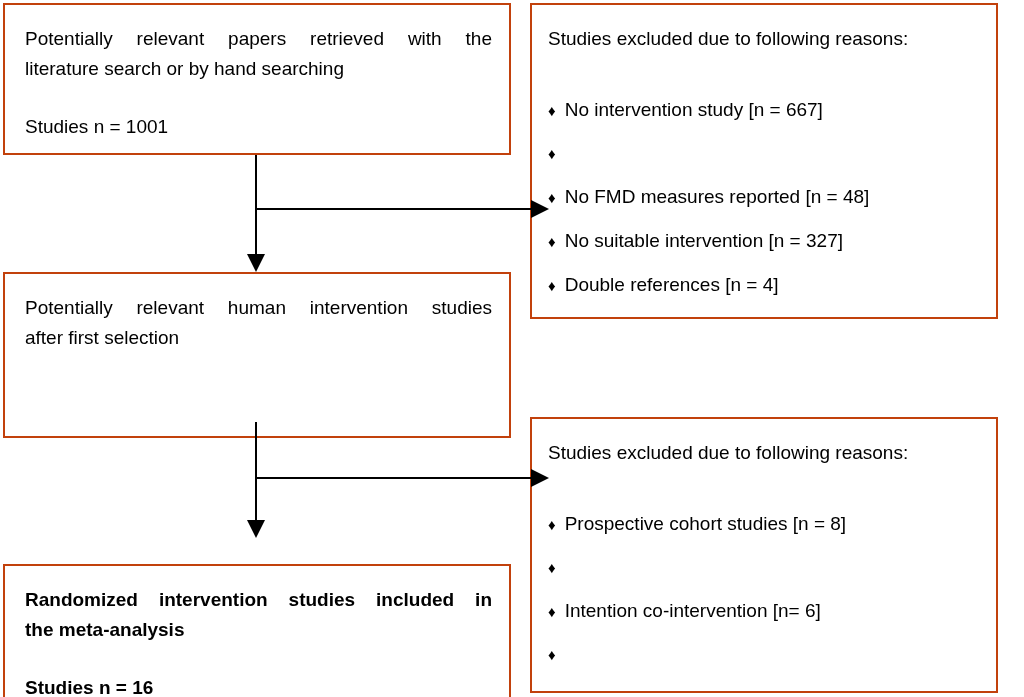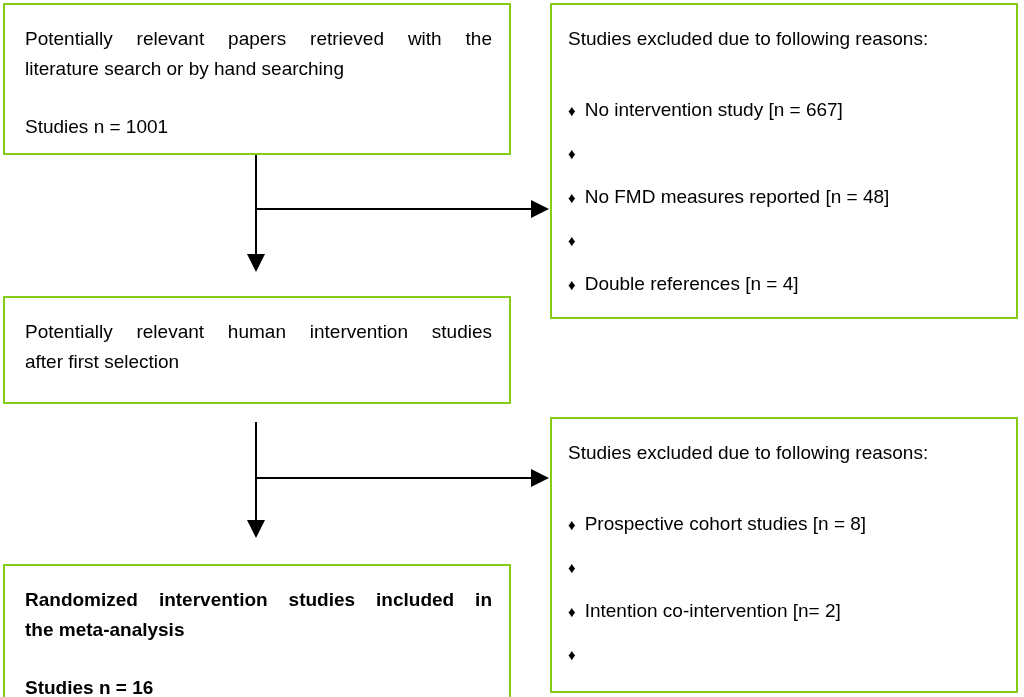--- a/index.html
+++ b/index.html
@@ -12,32 +12,32 @@
     width: 1024px;
     height: 697px;
     background: #ffffff;
     font-family: "Liberation Sans", sans-serif;
     color: #000000;
     overflow: hidden;
   }
   .box {
     position: absolute;
     box-sizing: border-box;
-    border: 2px solid #84cc16;
+    border: 2px solid #c2410c;
     background: #ffffff;
     font-size: 19px;
     line-height: 30px;
   }
   .left-box {
     left: 3px;
     width: 508px;
     padding: 19px 17px 0 20px;
   }
   .right-box {
-    left: 550px;
+    left: 530px;
     width: 468px;
     padding: 19px 14px 0 16px;
   }
   .jline {
     text-align: justify;
     text-align-last: justify;
     white-space: normal;
   }
   .pline {
     text-align: left;
@@ -105,44 +105,45 @@
     </div>
     <div class="bullet-row">
       <span class="diamond">♦</span>
     </div>
     <div class="bullet-row">
       <span class="diamond">♦</span>
       <span>No FMD measures reported [n = 48]</span>
     </div>
     <div class="bullet-row">
       <span class="diamond">♦</span>
+      <span>No suitable intervention [n = 327]</span>
     </div>
     <div class="bullet-row">
       <span class="diamond">♦</span>
       <span>Double references [n = 4]</span>
     </div>
   </div>
 
-  <div class="box left-box" style="top:272px; height:108px;margin-top:24px;">
+  <div class="box left-box" style="top:272px; height:166px;">
     <div class="jline">Potentially relevant human intervention studies</div>
     <div class="pline">after first selection</div>
   </div>
 
   <div class="box right-box" style="top:417px; height:276px;">
     <div class="rb-title">Studies excluded due to following reasons:</div>
     <div class="bullet-row">
       <span class="diamond">♦</span>
       <span>Prospective cohort studies [n = 8]</span>
     </div>
     <div class="bullet-row">
       <span class="diamond">♦</span>
     </div>
     <div class="bullet-row">
       <span class="diamond">♦</span>
-      <span>Intention co-intervention [n= 2]</span>
+      <span>Intention co-intervention [n= 6]</span>
     </div>
     <div class="bullet-row">
       <span class="diamond">♦</span>
     </div>
   </div>
 
   <div class="box left-box" style="top:564px; height:192px;font-weight:bold;">
     <div class="jline">Randomized intervention studies included in</div>
     <div class="pline">the meta-analysis</div>
     <div class="count-line">Studies n = 16</div>

